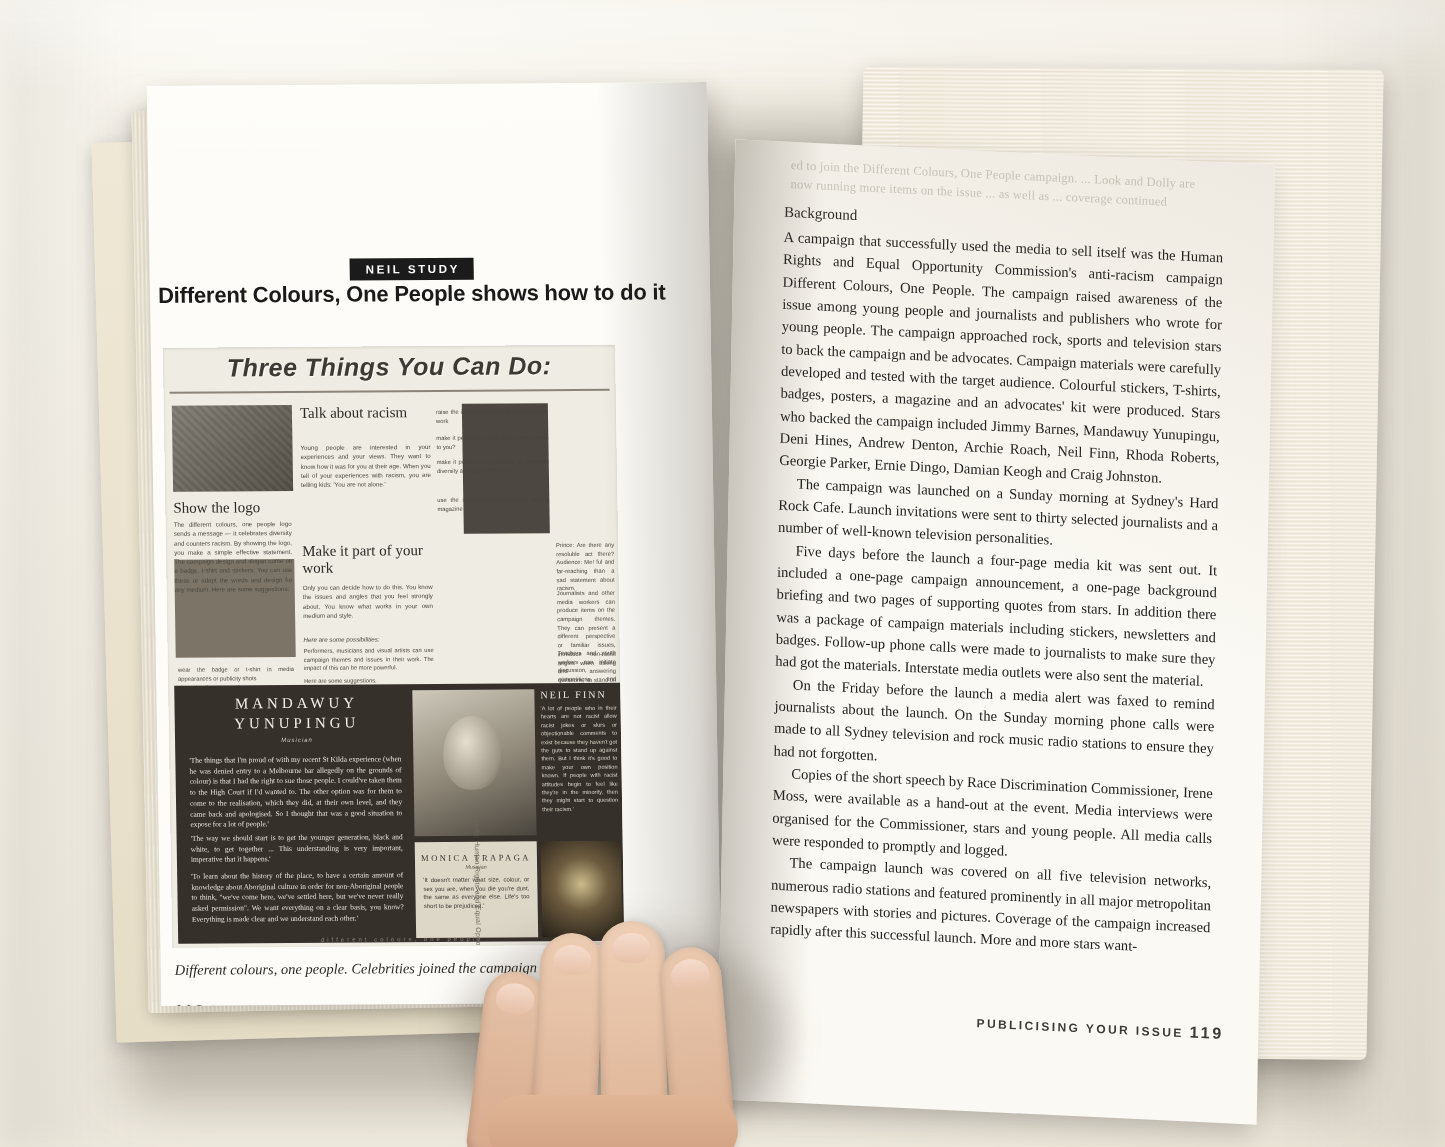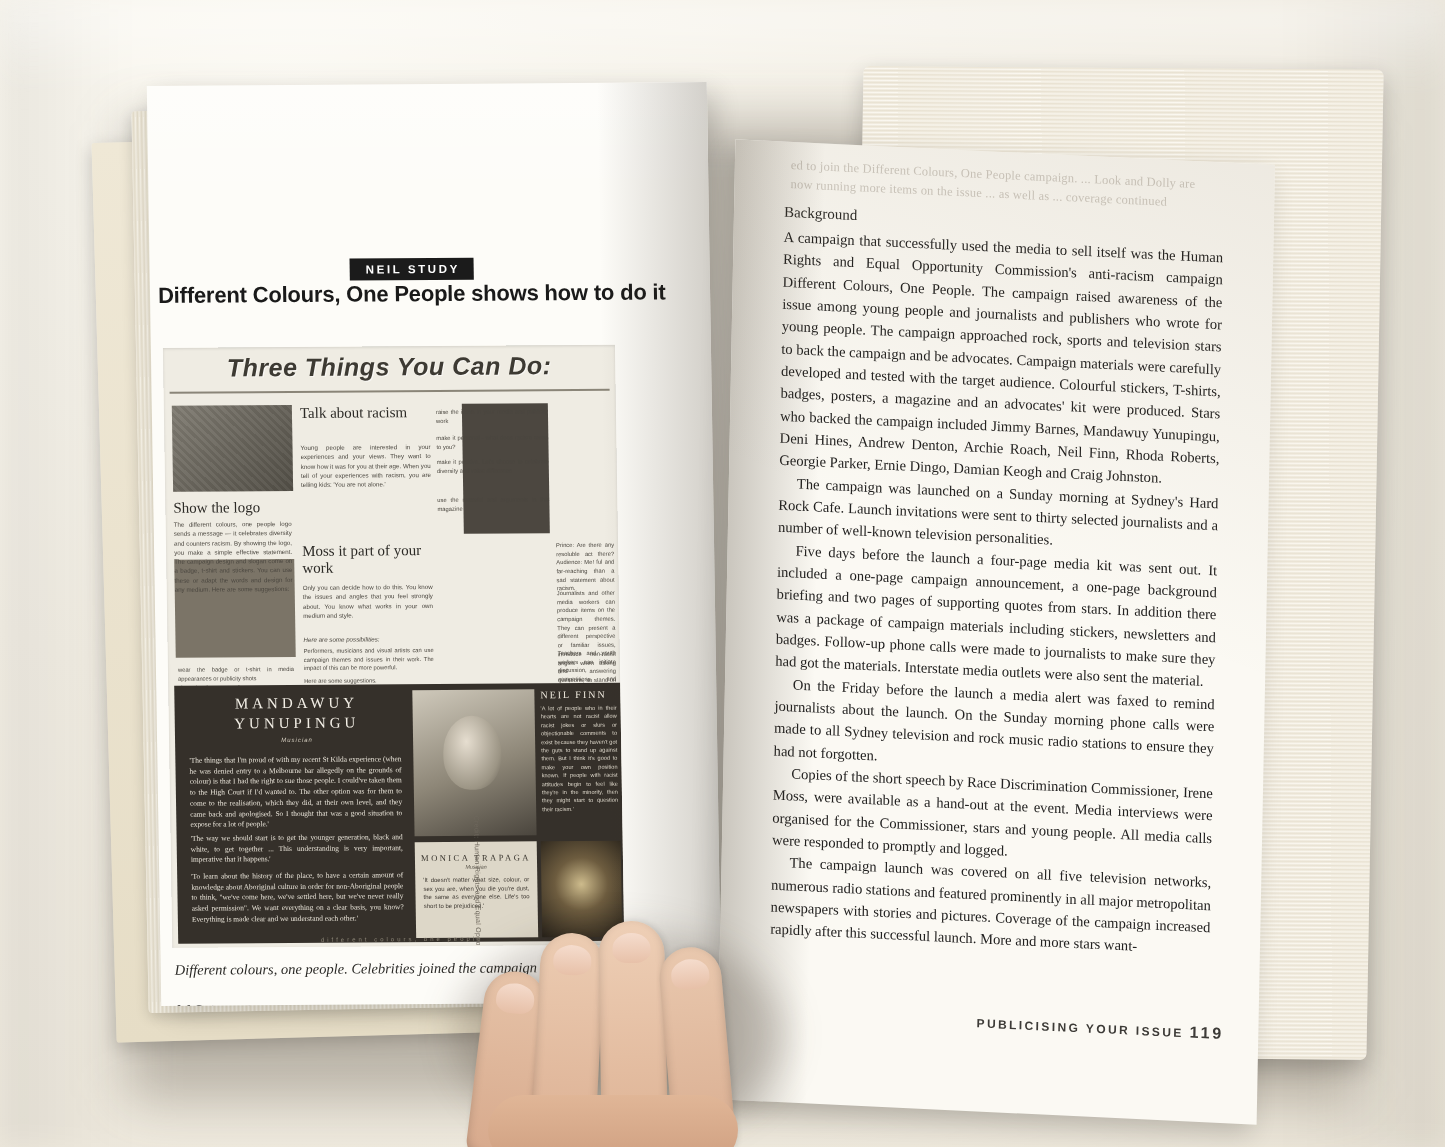--- a/index.html
+++ b/index.html
@@ -487,21 +487,21 @@
 
         <div class="clip-col-head" style="left:8px; top:152px; width:118px;">Show the logo</div>
         <div class="clip-body" style="left:8px; top:172px; width:118px;">The different colours, one people logo sends a message — it celebrates diversity and counters racism. By showing the logo, you make a simple effective statement. The campaign design and slogan come on a badge, t-shirt and stickers. You can use these or adapt the words and design for any medium. Here are some suggestions:</div>
         <div class="clip-body small" style="left:10px; top:318px; width:116px;">wear the badge or t-shirt in media appearances or publicity shots</div>
         <div class="clip-body small" style="left:10px; top:336px; width:116px;">chant the slogan on radio</div>
         <div class="clip-body small" style="left:10px; top:348px; width:116px;">incorporate the logo in your own publicity and product</div>
 
         <div class="clip-col-head" style="left:136px; top:58px; width:130px;">Talk about racism</div>
         <div class="clip-body" style="left:136px; top:96px; width:130px;">Young people are interested in your experiences and your views. They want to know how it was for you at their age. When you tell of your experiences with racism, you are telling kids: 'You are not alone.'</div>
 
-        <div class="clip-col-head" style="left:136px; top:196px; width:130px;">Moss it part of your work</div>
+        <div class="clip-col-head" style="left:136px; top:196px; width:130px;">Make it part of your work</div>
         <div class="clip-body" style="left:136px; top:236px; width:130px;">Only you can decide how to do this. You know the issues and angles that you feel strongly about. You know what works in your own medium and style.</div>
         <div class="clip-body clip-ital" style="left:136px; top:288px; width:130px;">Here are some possibilities:</div>
         <div class="clip-body small" style="left:136px; top:300px; width:130px;">Performers, musicians and visual artists can use campaign themes and issues in their work. The impact of this can be more powerful.</div>
 
         <div class="clip-body small" style="left:272px; top:62px; width:112px;">raise the issue in your media and publicity work</div>
         <div class="clip-body small" style="left:272px; top:88px; width:112px;">make it personal - what does racism mean to you?</div>
         <div class="clip-body small" style="left:272px; top:112px; width:112px;">make it positive. Let's choose to celebrate diversity and value difference</div>
         <div class="clip-body small" style="left:272px; top:150px; width:112px;">use the material and arguments in this magazine</div>
         <div class="clip-body small" style="left:136px; top:330px; width:130px;">Here are some suggestions.</div>
 

